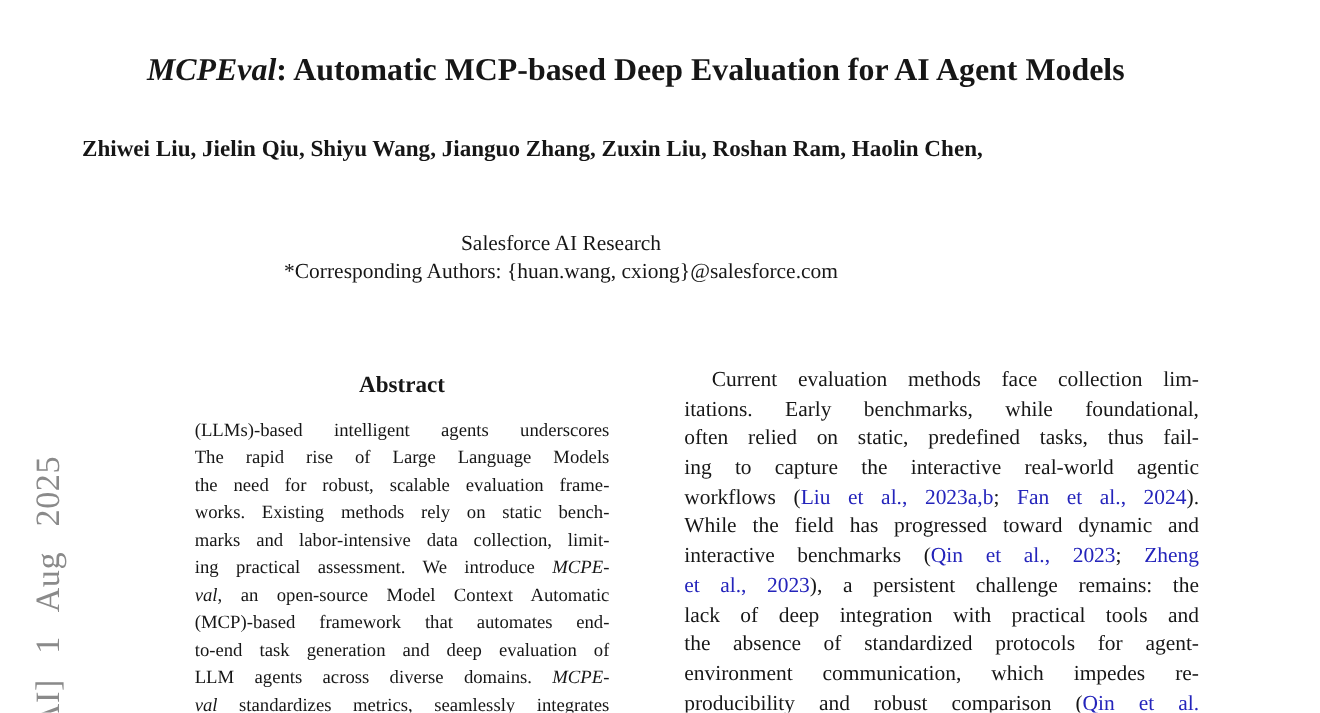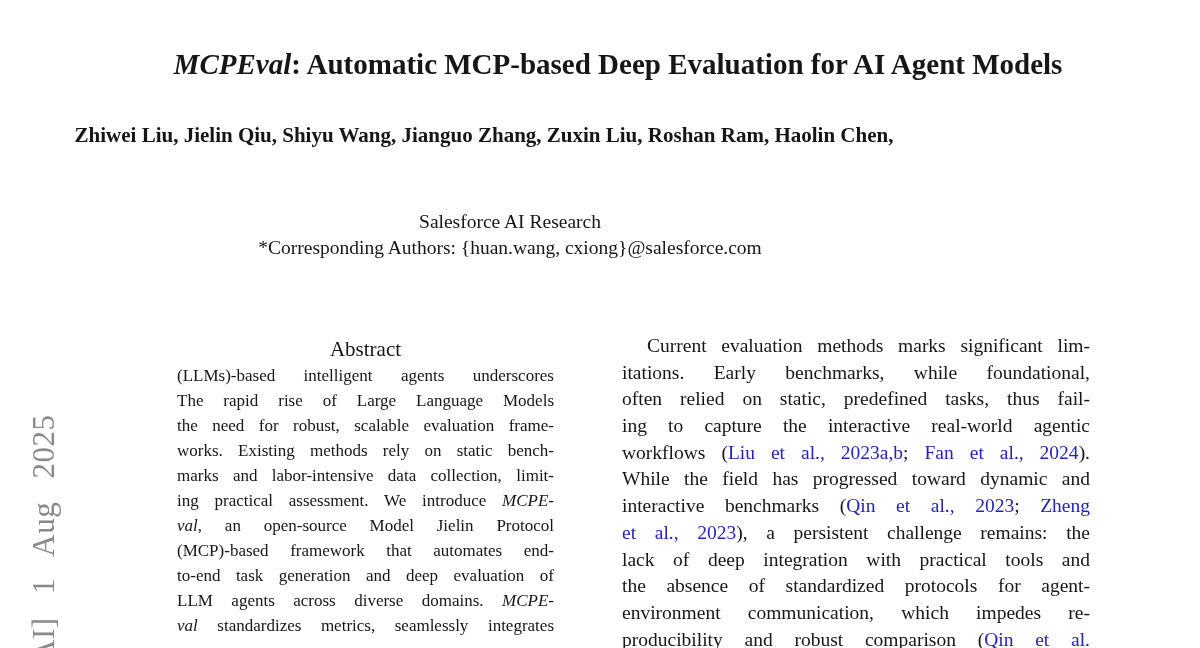--- a/index.html
+++ b/index.html
@@ -28,44 +28,43 @@
     color:var(--wm);
   }
   .title{
     position:absolute;
     left:0;top:47px;width:1156px;
     margin:0;
     text-align:center;
     font-size:29px;line-height:34px;
     font-weight:bold;
     white-space:nowrap;
-    padding-left:40px;
   }
   .authors{
     position:absolute;
     left:0;top:122px;width:968px;
     text-align:center;
     font-size:21px;line-height:27.5px;
     font-weight:bold;
     white-space:nowrap;
   }
   .affil-block{
     position:absolute;
     left:0;top:209px;width:1020px;
     text-align:center;
     font-size:19.5px;line-height:26px;
     white-space:nowrap;
   }
   .col-left{position:absolute;left:177px;top:337px;width:377px;}
   .col-right{position:absolute;left:622px;top:333px;width:468px;}
   .abs-heading{
     text-align:center;
-    font-weight:normal;
+    font-weight:bold;
     font-size:21px;line-height:24px;
-    margin-bottom:2px;
+    margin-bottom:17px;
   }
   .abs-body{
     font-size:17px;
     word-spacing:-1px;
   }
   .abs-body .tline{height:25px;line-height:25px;}
   .intro-body{
     font-size:19.5px;
     word-spacing:-0.5px;
   }
@@ -103,31 +102,31 @@
 
   <div class="col-left">
     <div class="abs-heading">Abstract</div>
     <div class="abs-body">
         <div class="tline"><span>(LLMs)-based intelligent agents underscores</span></div>
         <div class="tline"><span>The rapid rise of Large Language Models</span></div>
         <div class="tline"><span>the need for robust, scalable evaluation frame-</span></div>
         <div class="tline"><span>works. Existing methods rely on static bench-</span></div>
         <div class="tline"><span>marks and labor-intensive data collection, limit-</span></div>
         <div class="tline"><span>ing practical assessment. We introduce </span><span class="seg-i">MCPE-</span></div>
-        <div class="tline"><span class="seg-i">val</span><span>, an open-source Model Jielin Protocol</span></div>
+        <div class="tline"><span class="seg-i">val</span><span>, an open-source Model Context Automatic</span></div>
         <div class="tline"><span>(MCP)-based framework that automates end-</span></div>
         <div class="tline"><span>to-end task generation and deep evaluation of</span></div>
         <div class="tline"><span>LLM agents across diverse domains. </span><span class="seg-i">MCPE-</span></div>
         <div class="tline"><span class="seg-i">val</span><span> standardizes metrics, seamlessly integrates</span></div>
       </div>
   </div>
 
   <div class="col-right">
     <div class="intro-body">
-        <div class="tline indent"><span>Current evaluation methods marks significant lim-</span></div>
+        <div class="tline indent"><span>Current evaluation methods face collection lim-</span></div>
         <div class="tline"><span>itations. Early benchmarks, while foundational,</span></div>
         <div class="tline"><span>often relied on static, predefined tasks, thus fail-</span></div>
         <div class="tline"><span>ing to capture the interactive real-world agentic</span></div>
         <div class="tline"><span>workflows (</span><span class="seg-cite">Liu et al., 2023a,b</span><span>; </span><span class="seg-cite">Fan et al., 2024</span><span>).</span></div>
         <div class="tline"><span>While the field has progressed toward dynamic and</span></div>
         <div class="tline"><span>interactive benchmarks (</span><span class="seg-cite">Qin et al., 2023</span><span>; </span><span class="seg-cite">Zheng</span></div>
         <div class="tline"><span class="seg-cite">et al., 2023</span><span>), a persistent challenge remains: the</span></div>
         <div class="tline"><span>lack of deep integration with practical tools and</span></div>
         <div class="tline"><span>the absence of standardized protocols for agent-</span></div>
         <div class="tline"><span>environment communication, which impedes re-</span></div>

